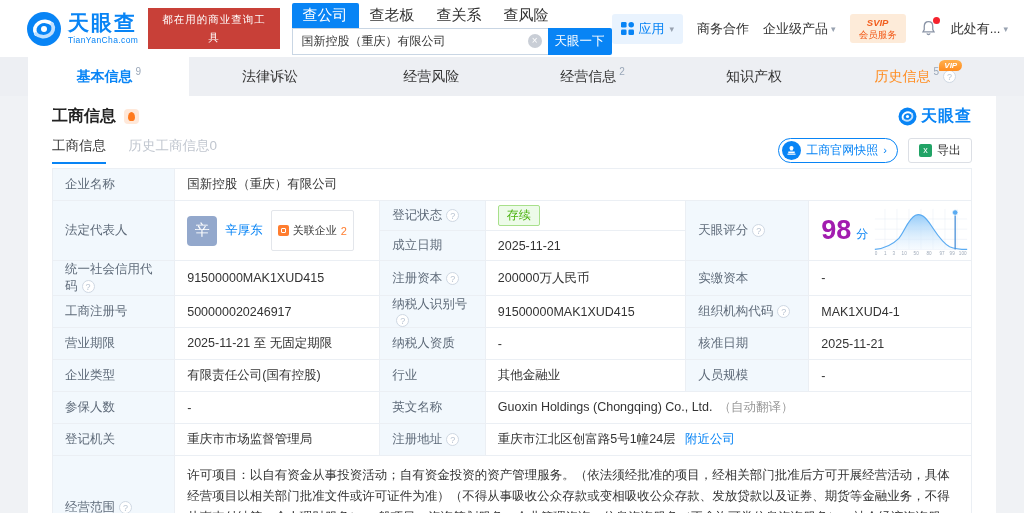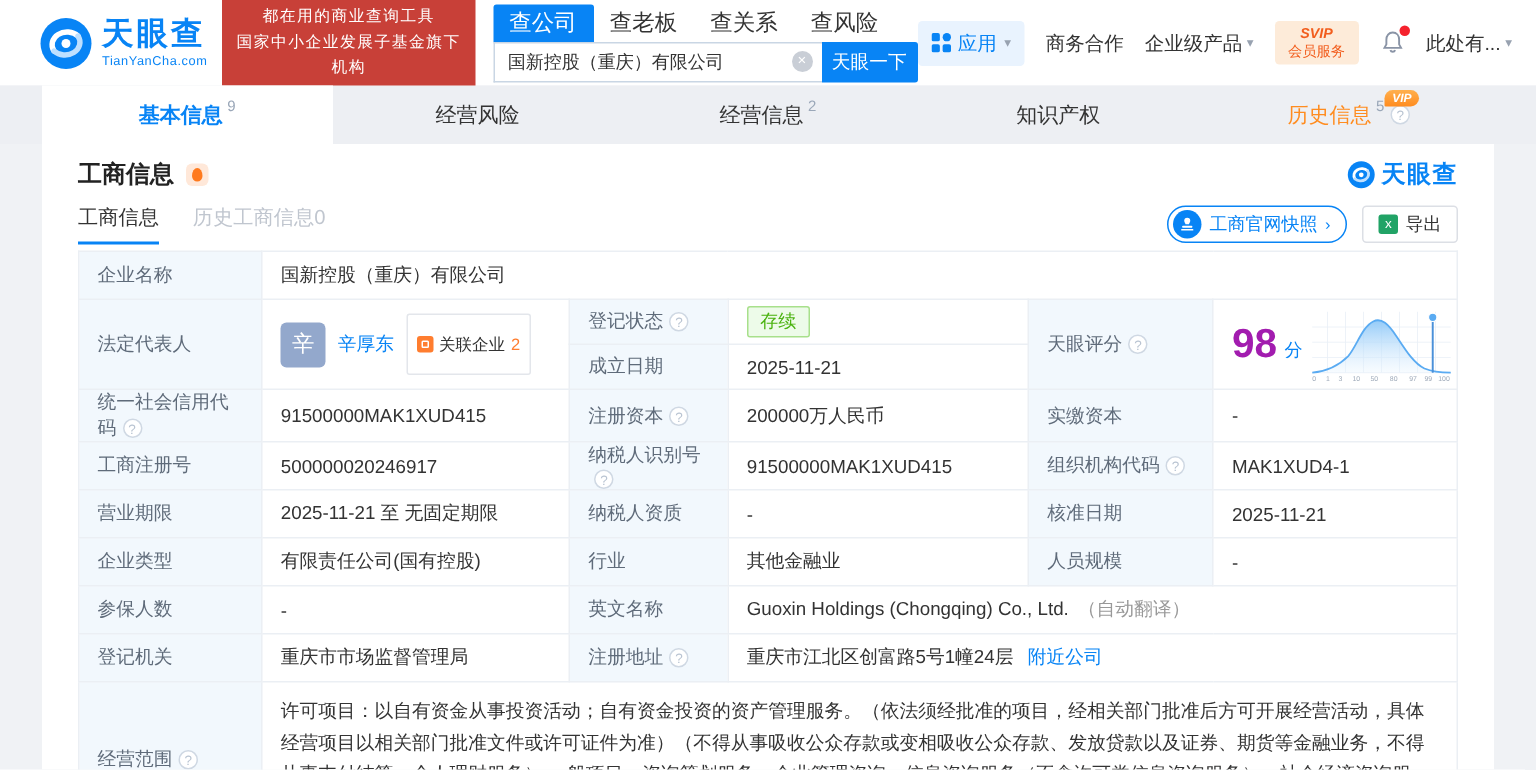--- a/index.html
+++ b/index.html
@@ -98,21 +98,20 @@
             <circle cx="18" cy="18" r="3" fill="#fff"></circle>
           </svg>
       </span>
       <span class="logo-txt">
         <b>天眼查</b>
         <i>TianYanCha.com</i>
       </span>
     </div>
     <div class="promo">
       <div>都在用的商业查询工具</div>
-      <div>国家中小企业发展子基金旗下机构</div>
     </div>
     <div class="search">
       <div class="stabs">
         <span class="stab active">查公司</span>
         <span class="stab">查老板</span>
         <span class="stab">查关系</span>
         <span class="stab">查风险</span>
       </div>
       <div class="sbox">
         <input class="sinput" value="国新控股（重庆）有限公司" style="">
@@ -151,20 +150,23 @@
         <span>此处有...</span>
         <span class="car">▾</span>
       </span>
     </nav>
   </header>
 
   <div class="tabbar">
     <div class="tab active">
       <span>基本信息</span>
         <span class="tc">9</span>
+    </div>
+    <div class="tab">
+      <span>法律诉讼</span>
     </div>
     <div class="tab">
       <span>经营风险</span>
     </div>
     <div class="tab">
       <span>经营信息</span>
         <span class="tc">2</span>
     </div>
     <div class="tab">
       <span>知识产权</span>

